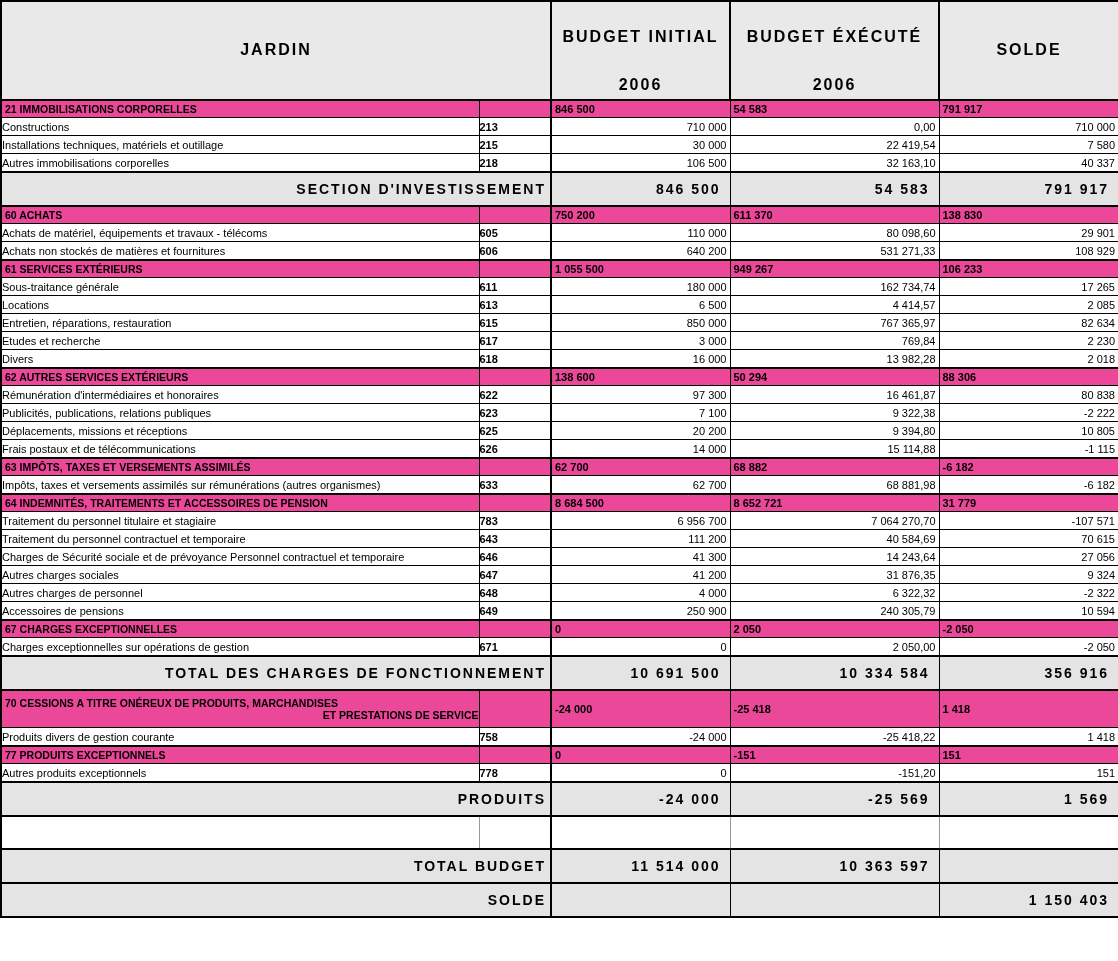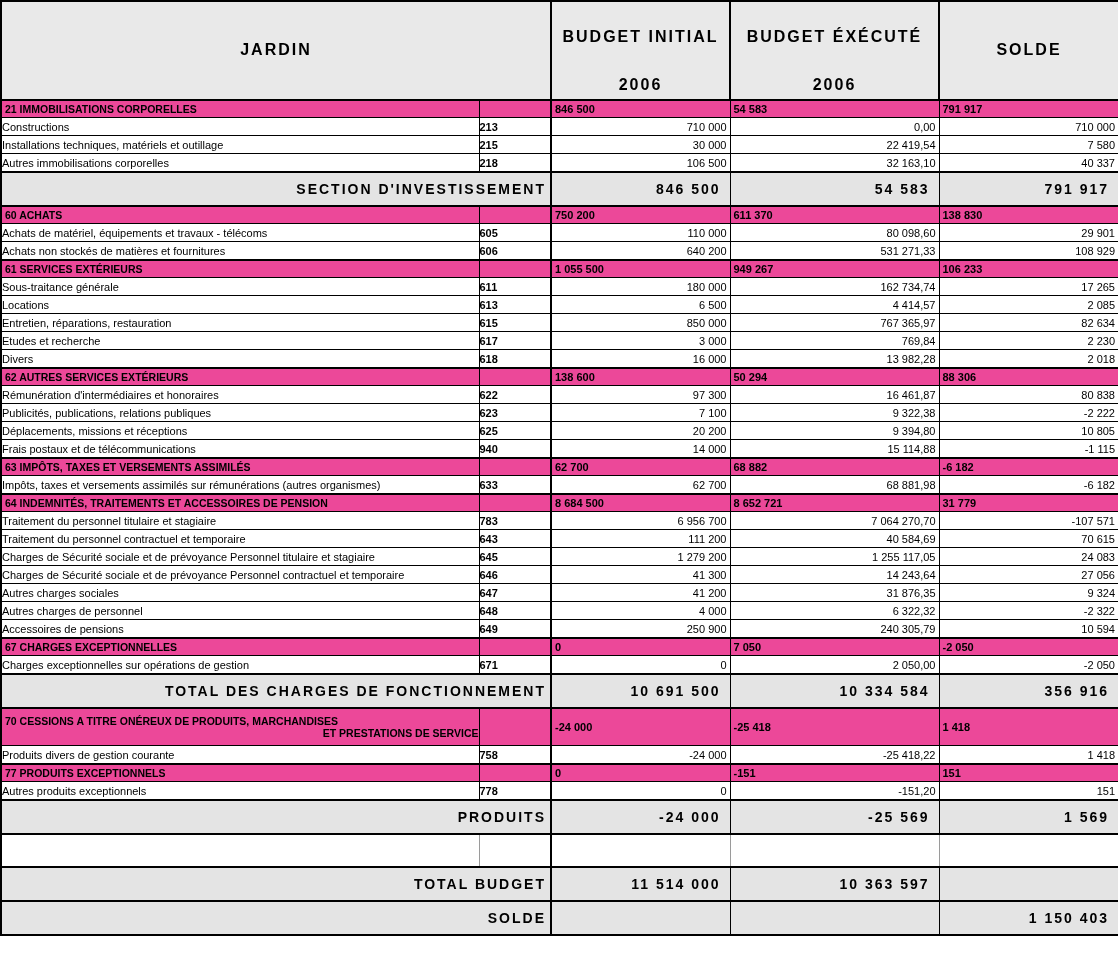--- a/index.html
+++ b/index.html
@@ -233,21 +233,21 @@
       </tr>
       <tr class="detail">
         <td class="d-label">Déplacements, missions et réceptions</td>
         <td class="d-code">625</td>
         <td class="d-val vthick">20 200</td>
         <td class="d-val">9 394,80</td>
         <td class="d-val">10 805</td>
       </tr>
       <tr class="detail">
         <td class="d-label">Frais postaux et de télécommunications</td>
-        <td class="d-code">940</td>
+        <td class="d-code">626</td>
         <td class="d-val vthick">14 000</td>
         <td class="d-val">15 114,88</td>
         <td class="d-val">-1 115</td>
       </tr>
       <tr class="category">
         <td class="g-label">63 IMPÔTS, TAXES ET VERSEMENTS ASSIMILÉS</td>
         <td class="g-code"></td>
         <td class="g-val vthick">62 700</td>
         <td class="g-val">68 882</td>
         <td class="g-val">-6 182</td>
@@ -274,27 +274,20 @@
         <td class="d-val">-107 571</td>
       </tr>
       <tr class="detail">
         <td class="d-label">Traitement du personnel contractuel et temporaire</td>
         <td class="d-code">643</td>
         <td class="d-val vthick">111 200</td>
         <td class="d-val">40 584,69</td>
         <td class="d-val">70 615</td>
       </tr>
       <tr class="detail">
-        <td class="d-label">Charges de Sécurité sociale et de prévoyance Personnel titulaire et stagiaire</td>
-        <td class="d-code">645</td>
-        <td class="d-val vthick">1 279 200</td>
-        <td class="d-val">1 255 117,05</td>
-        <td class="d-val">24 083</td>
-      </tr>
-      <tr class="detail">
         <td class="d-label">Charges de Sécurité sociale et de prévoyance Personnel contractuel et temporaire</td>
         <td class="d-code">646</td>
         <td class="d-val vthick">41 300</td>
         <td class="d-val">14 243,64</td>
         <td class="d-val">27 056</td>
       </tr>
       <tr class="detail">
         <td class="d-label">Autres charges sociales</td>
         <td class="d-code">647</td>
         <td class="d-val vthick">41 200</td>
@@ -312,21 +305,21 @@
         <td class="d-label">Accessoires de pensions</td>
         <td class="d-code">649</td>
         <td class="d-val vthick">250 900</td>
         <td class="d-val">240 305,79</td>
         <td class="d-val">10 594</td>
       </tr>
       <tr class="category">
         <td class="g-label">67 CHARGES EXCEPTIONNELLES</td>
         <td class="g-code"></td>
         <td class="g-val vthick">0</td>
-        <td class="g-val">7 050</td>
+        <td class="g-val">2 050</td>
         <td class="g-val">-2 050</td>
       </tr>
       <tr class="detail">
         <td class="d-label">Charges exceptionnelles sur opérations de gestion</td>
         <td class="d-code">671</td>
         <td class="d-val vthick">0</td>
         <td class="d-val">2 050,00</td>
         <td class="d-val">-2 050</td>
       </tr>
       <tr class="total">

